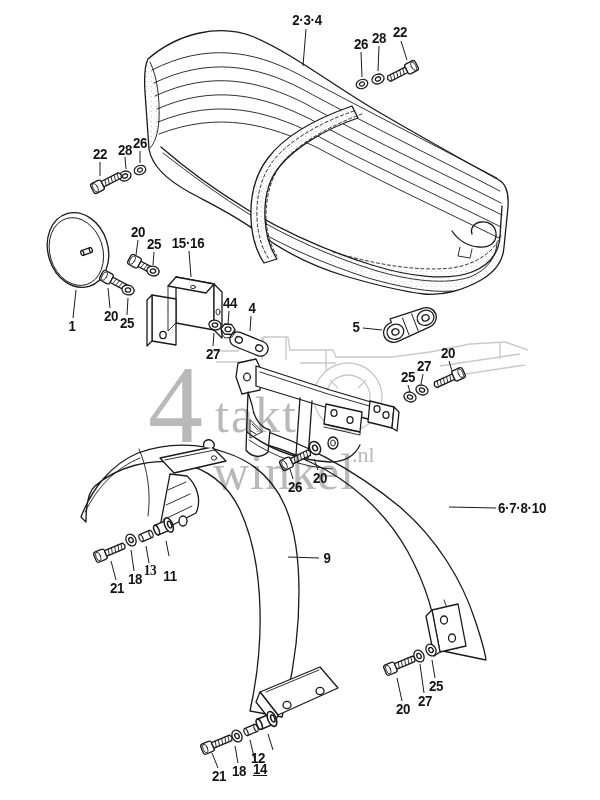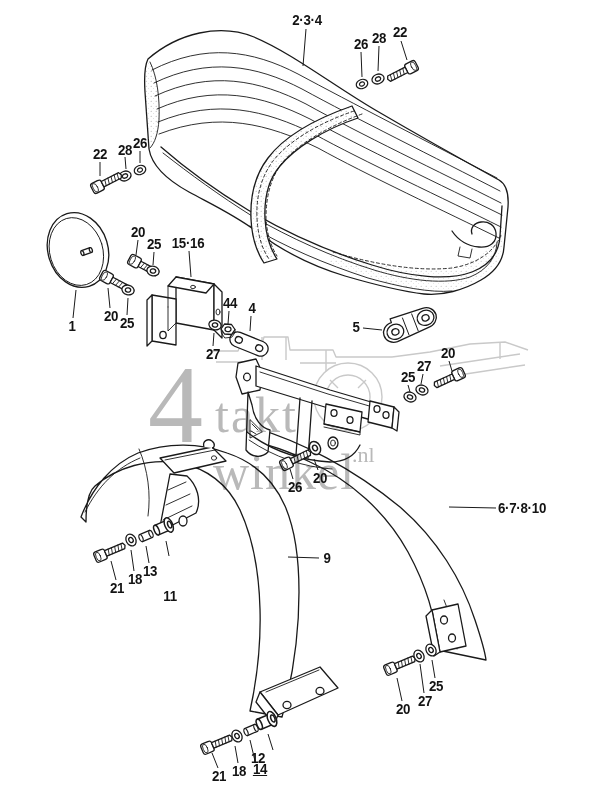--- a/index.html
+++ b/index.html
@@ -291,22 +291,22 @@
       <div class="callout" style="left: 252px; top: 308px;">4</div>
       <div class="callout" style="left: 213px; top: 354px;">27</div>
       <div class="callout" style="left: 356px; top: 327px;">5</div>
       <div class="callout" style="left: 448px; top: 353px;">20</div>
       <div class="callout" style="left: 424px; top: 366px;">27</div>
       <div class="callout" style="left: 408px; top: 377px;">25</div>
       <div class="callout" style="left: 295px; top: 487px;">26</div>
       <div class="callout" style="left: 320px; top: 478px;">20</div>
       <div class="callout" style="left: 327px; top: 558px;">9</div>
       <div class="callout" style="left: 522px; top: 508px;">6·7·8·10</div>
-      <div class="callout" style="left: 170px; top: 596px;">11</div>
-      <div class="callout" style="left: 150px; top: 571px;">13</div>
+      <div class="callout" style="left: 170px; top: 576px;">11</div>
+      <div class="callout" style="left: 150px; top: 571px; font-family: Liberation Serif, serif;">13</div>
       <div class="callout" style="left: 135px; top: 579px;">18</div>
       <div class="callout" style="left: 117px; top: 588px;">21</div>
       <div class="callout" style="left: 219px; top: 776px;">21</div>
       <div class="callout" style="left: 239px; top: 771px;">18</div>
       <div class="callout" style="left: 260px; top: 769px; text-decoration: underline;">14</div>
       <div class="callout" style="left: 258px; top: 758px;">12</div>
       <div class="callout" style="left: 436px; top: 686px;">25</div>
       <div class="callout" style="left: 425px; top: 701px;">27</div>
       <div class="callout" style="left: 403px; top: 709px;">20</div>
     </div>

